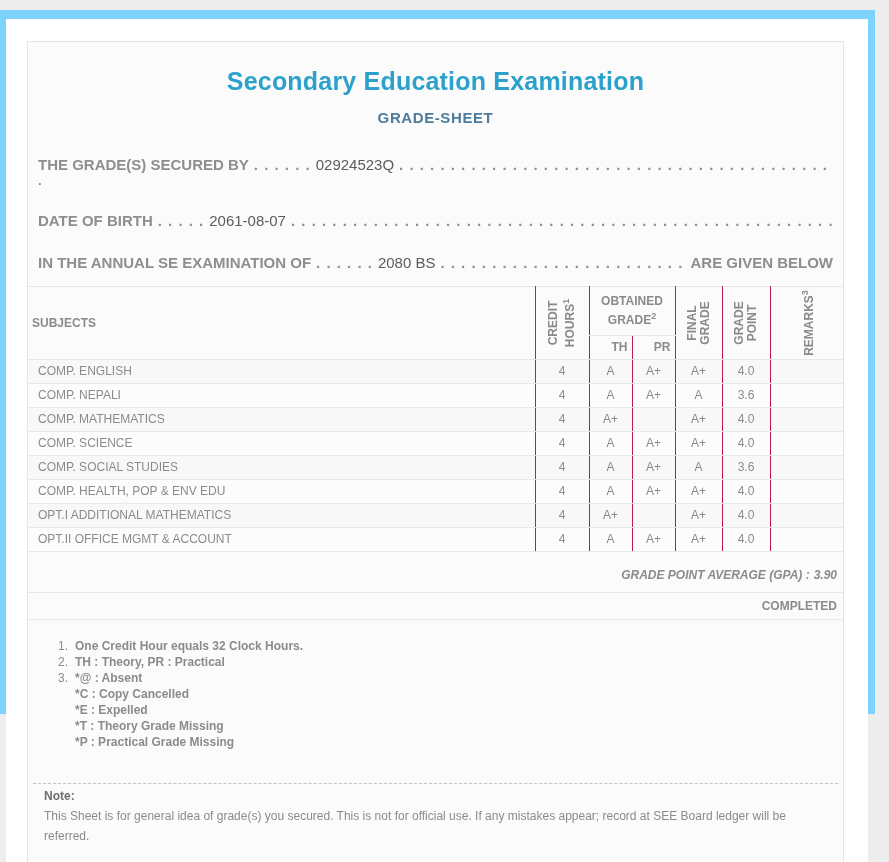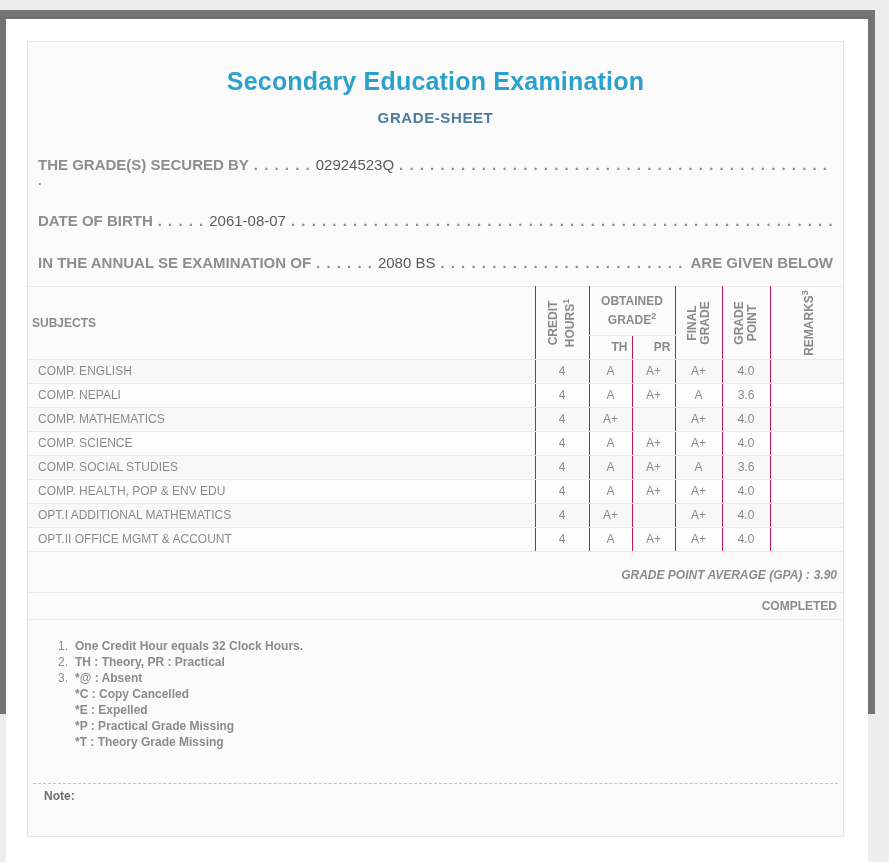--- a/index.html
+++ b/index.html
@@ -7,21 +7,21 @@
   body {
     width: 889px; height: 862px;
     position: relative;
     overflow: hidden;
     background: #ededed;
     font-family: "Liberation Sans", "DejaVu Sans", sans-serif;
   }
   .gray-frame {
     position: absolute; left: 0; top: 10px;
     width: 875px; height: 704px;
-    background: #737373;
+    background: #7dd3fc;
   }
   .white-panel {
     position: absolute; left: 6px; top: 9px;
     width: 862px; height: 843px;
     background: #ffffff;
   }
   .sheet-card {
     position: absolute; left: 21px; top: 22px;
     width: 817px;
     border: 1px solid #e5e5e5;
@@ -307,27 +307,28 @@
         <div class="fn-row">
           <span class="fn-num">2.</span>
           <span class="fn-text">TH : Theory, PR : Practical</span>
         </div>
         <div class="fn-row">
           <span class="fn-num">3.</span>
           <span class="fn-text">
             <span style="display:block">*@ : Absent</span>
             <span style="display:block">*C : Copy Cancelled</span>
             <span style="display:block">*E : Expelled</span>
+            <span style="display:block">*T : Theory Grade Missing</span>
             <span style="display:block">*P : Practical Grade Missing</span>
-            <span style="display:block">*T : Theory Grade Missing</span>
           </span>
         </div>
       </div>
 
       <div class="dashed-divider"></div>
 
       <div class="note-block">
         <div class="note-label">Note:</div>
+        <div class="note-text">This Sheet is for general idea of grade(s) you secured. This is not for official use. If any mistakes appear; record at SEE Board ledger will be referred.</div>
       </div>
 
     </div>
   </div>
 </div>
 
 </body></html>

